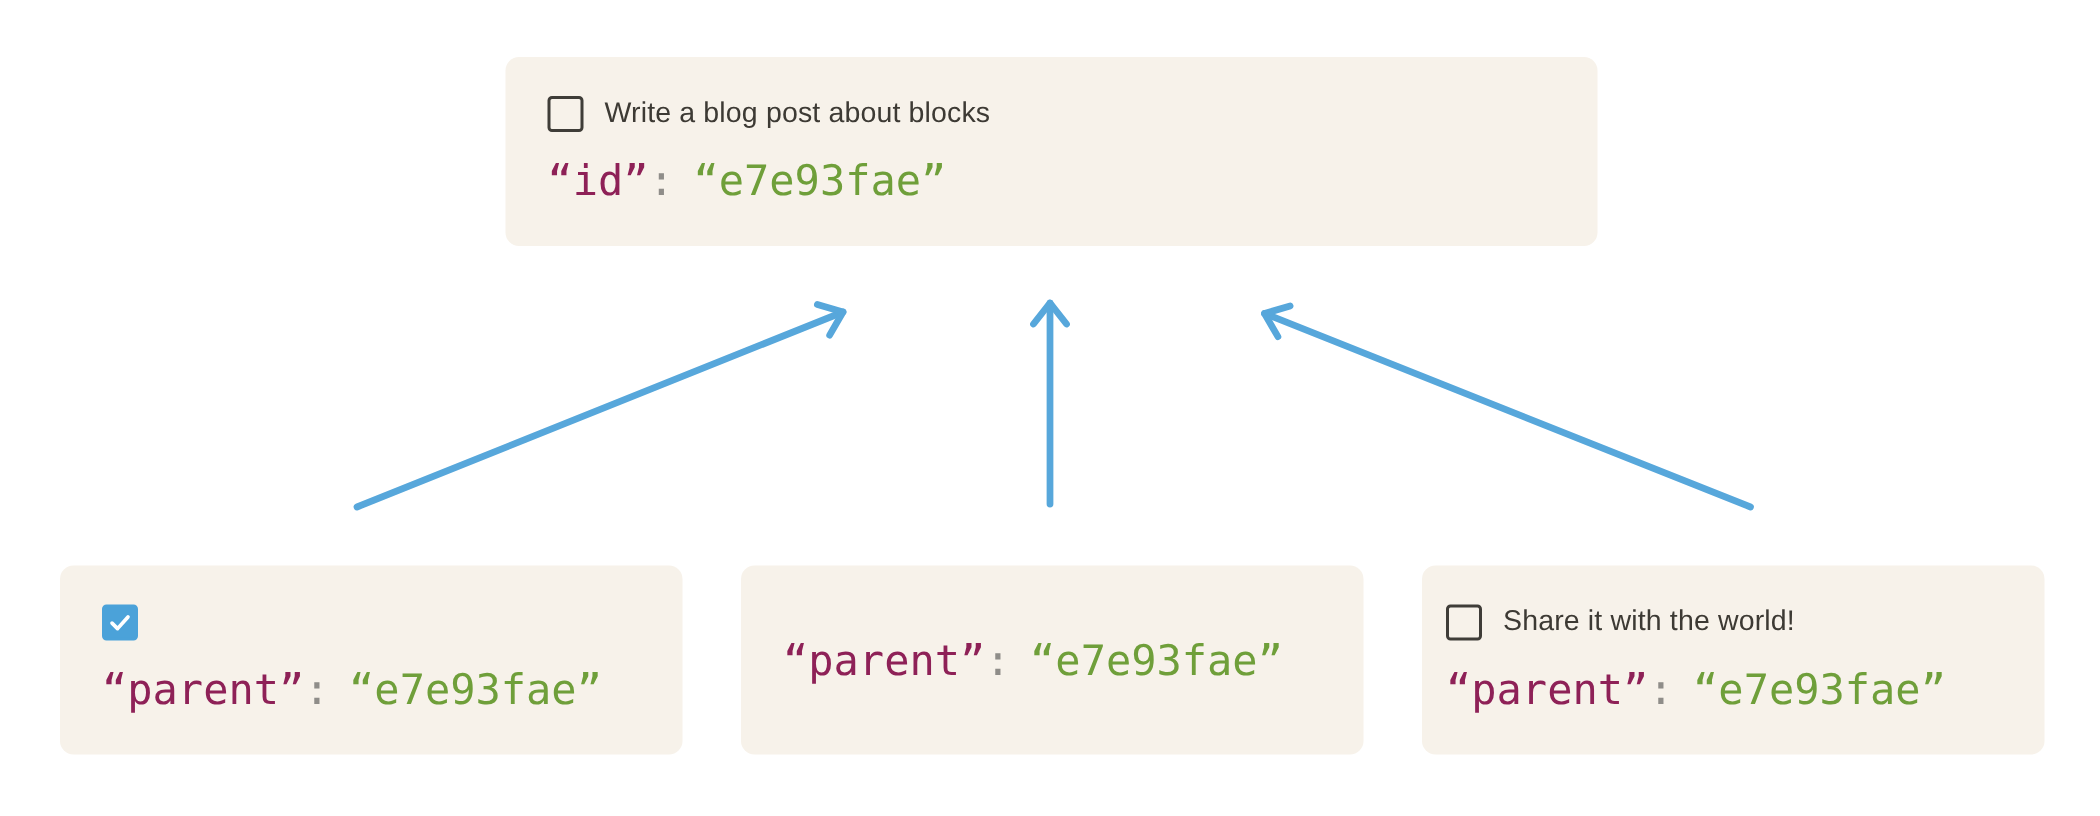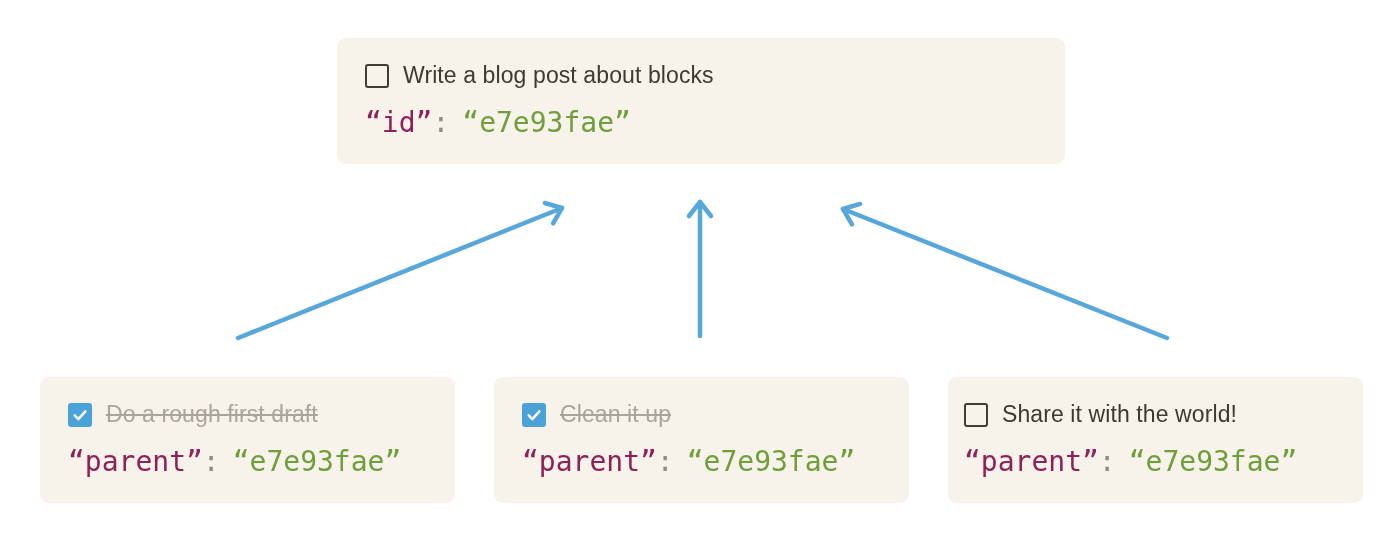--- a/index.html
+++ b/index.html
@@ -70,21 +70,21 @@
   }
   .checkbox.checked svg { display: block; }
   .checkbox.checked svg polyline {
     fill: none;
     stroke: var(--checkbox-checkmark, #ffffff);
     stroke-width: 3;
     stroke-linecap: round;
     stroke-linejoin: round;
   }
   .task-label {
-    font-size: 23px;
+    font-size: 19px;
     line-height: 1.2;
     color: var(--task-text, #3d3a34);
     letter-spacing: 0.1px;
   }
   .card.done .task-label {
     color: var(--completed-task-text, #a9a49c);
     text-decoration: line-through;
     text-decoration-thickness: 2px;
   }
   .json-row {
@@ -125,36 +125,27 @@
     </div>
   </div>
 
   <div class="card card-sub1 done">
     <div class="task-row">
       <span class="checkbox checked">
         <svg width="18" height="18" viewBox="0 0 22 22">
             <polyline points="4.5,11.5 9,16 17.5,6.5"></polyline>
           </svg>
       </span>
-      <span class="task-label">Do a rough first draft</span>
     </div>
     <div class="json-row">
       <span class="json-key">“parent”</span><span class="json-sep">:</span><span class="json-value">“e7e93fae”</span>
     </div>
   </div>
 
   <div class="card card-sub2 done">
-    <div class="task-row">
-      <span class="checkbox checked">
-        <svg width="18" height="18" viewBox="0 0 22 22">
-            <polyline points="4.5,11.5 9,16 17.5,6.5"></polyline>
-          </svg>
-      </span>
-      <span class="task-label">Clean it up</span>
-    </div>
     <div class="json-row">
       <span class="json-key">“parent”</span><span class="json-sep">:</span><span class="json-value">“e7e93fae”</span>
     </div>
   </div>
 
   <div class="card card-sub3">
     <div class="task-row">
       <span class="checkbox">
         
       </span>

